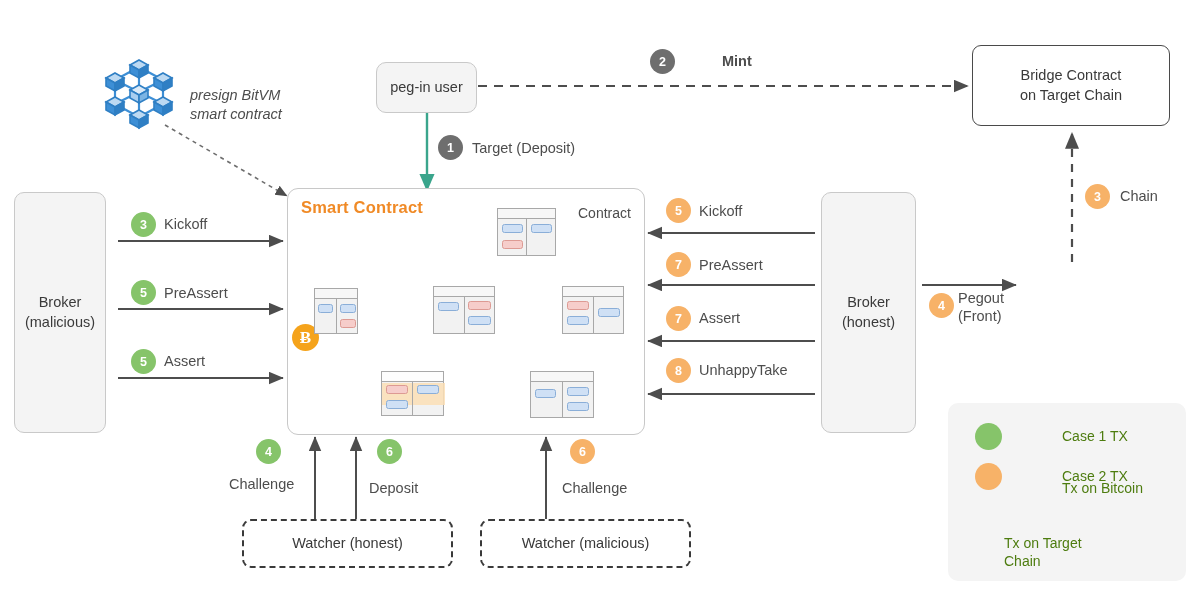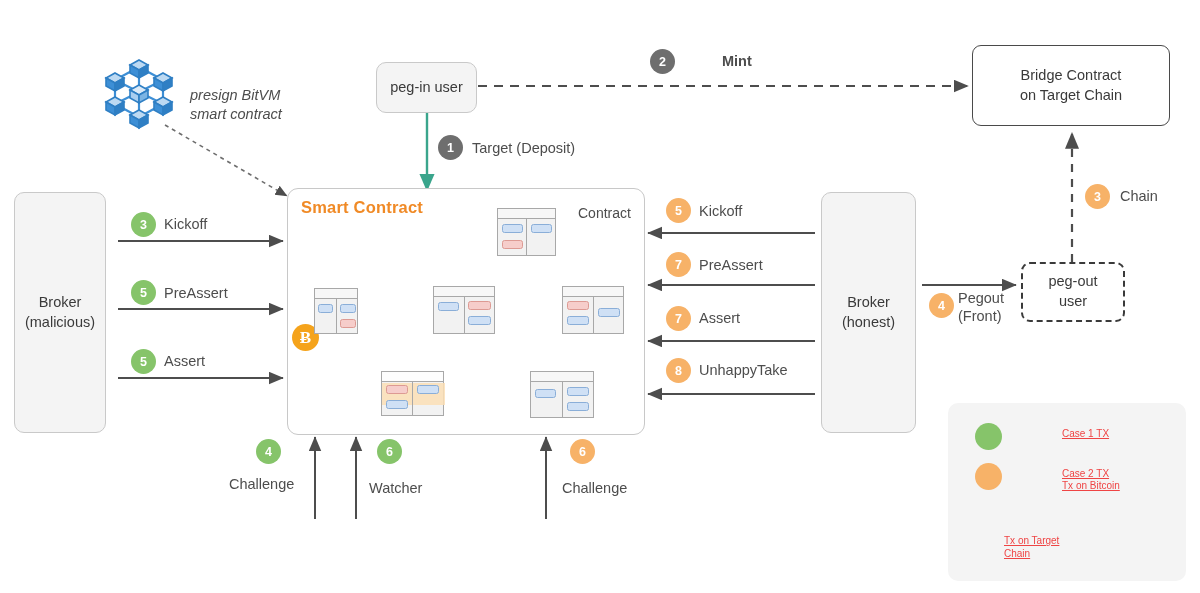--- a/index.html
+++ b/index.html
@@ -37,21 +37,21 @@
   .badge.grey{background:#6e6e6e;}
   .badge.green{background:#86c46a;}
   .badge.orange{background:#f7b268;}
 
   
   #legend{
     position:absolute;left:948px;top:403px;width:238px;height:178px;
     background:#f4f4f4;border-radius:10px;
   }
   .lg-dot{position:absolute;width:27px;height:27px;border-radius:50%;}
-  .lg-txt{position:absolute;font-size:10px;color:#ef4444;line-height:1.25;white-space:pre-line;text-decoration:underline;}
+  .lg-txt{position:absolute;font-size:14px;color:#4d7c0f;line-height:1.25;white-space:pre-line;}
 
   
   #sc{
     position:absolute;left:287px;top:188px;width:356px;height:245px;
     border:1.4px solid #c8c8c8;border-radius:11px;background:#ffffff;
   }
   #sc-title{position:absolute;left:301px;top:198px;font-size:16.5px;font-weight:bold;color:#f08a26;letter-spacing:.2px;}
   #sc-bitcoin{position:absolute;left:578px;top:205px;font-size:14px;color:#4d4d4d;}
 
   
@@ -206,28 +206,28 @@
   </div>
 
   <div class="abs txt nosel" style="left:190px;top:86px;width:160px;font-style:italic;">presign BitVM
 smart contract</div>
 
   <div class="box box-solid" style="left:972px;top:45px;width:198px;height:81px;">Bridge Contract
 on Target Chain</div>
 
   <div class="box box-grey" style="left:376px;top:62px;width:101px;height:51px;">peg-in user</div>
 
-  <div class="box box-dash" style="left:1021px;top:262px;width:104px;height:60px;">peg-out
-user</div>
 
   <div class="box box-grey" style="left:14px;top:192px;width:92px;height:241px;">Broker
 (malicious)</div>
   <div class="box box-grey" style="left:821px;top:192px;width:95px;height:241px;">Broker
 (honest)</div>
 
+  <div class="box box-dash" style="left:242px;top:519px;width:211px;height:49px;">Watcher (honest)</div>
+  <div class="box box-dash" style="left:480px;top:519px;width:211px;height:49px;">Watcher (malicious)</div>
 
   <div id="sc"></div>
   <div id="sc-title" class="nosel">Smart Contract</div>
   <div id="sc-bitcoin" class="nosel">Contract</div>
   <div id="btc" class="nosel">Ƀ</div>
 
   <div class="tx" style="left:314px;top:288px;width:44px;height:46px;">
     <div class="hdr"></div>
     <div class="body">
       <div class="col l">
@@ -337,21 +337,21 @@
   <div class="badge orange" style="left:666px;top:306px;">7</div>
   <div class="abs txt nosel" style="left:699px;top:309px;">Assert</div>
 
   <div class="badge orange" style="left:666px;top:358px;">8</div>
   <div class="abs txt nosel" style="left:699px;top:361px;">UnhappyTake</div>
 
   <div class="badge green" style="left:256px;top:439px;">4</div>
   <div class="abs txt nosel" style="left:229px;top:475px;">Challenge</div>
 
   <div class="badge green" style="left:377px;top:439px;">6</div>
-  <div class="abs txt nosel" style="left:369px;top:479px;">Watcher</div>
+  <div class="abs txt nosel" style="left:369px;top:479px;">Deposit</div>
 
   <div class="badge orange" style="left:570px;top:439px;">6</div>
   <div class="abs txt nosel" style="left:562px;top:479px;">Challenge</div>
 
   <div id="legend"></div>
   <div class="lg-dot" style="left:975px;top:423px;background:#86c46a;"></div>
   <div class="lg-txt" style="left:1062px;top:428px;">Case 1 TX</div>
 
   <div class="lg-dot" style="left:975px;top:463px;background:#f7b268;"></div>
   <div class="lg-txt" style="left:1062px;top:468px;">Case 2 TX</div>

